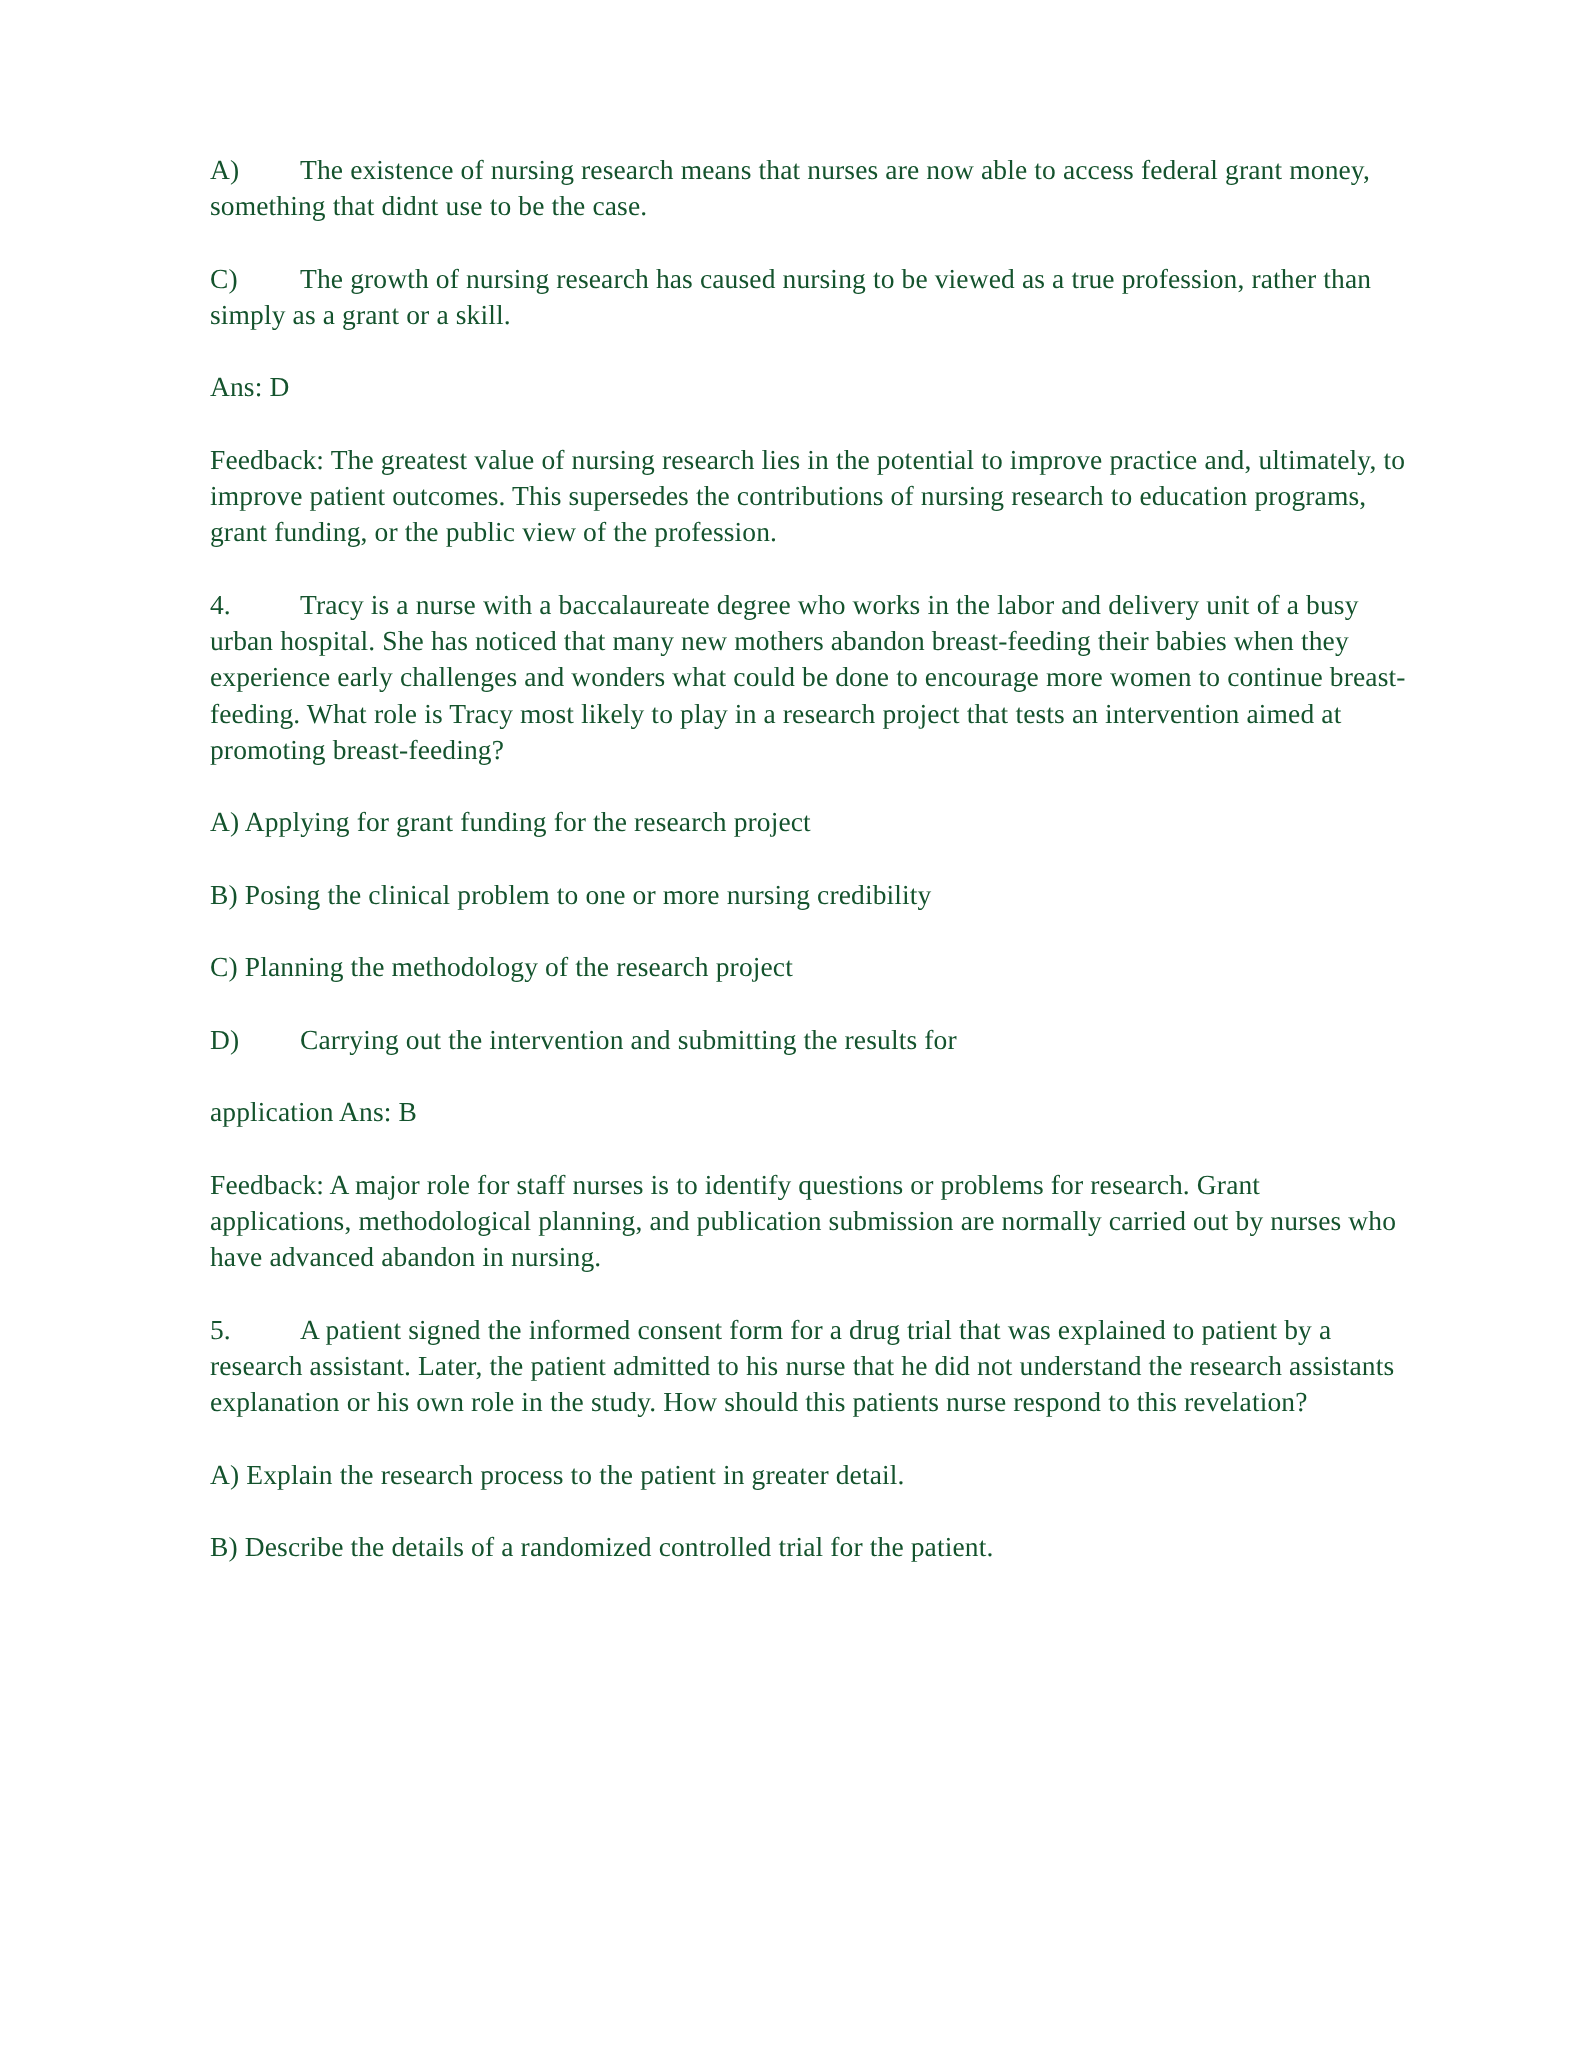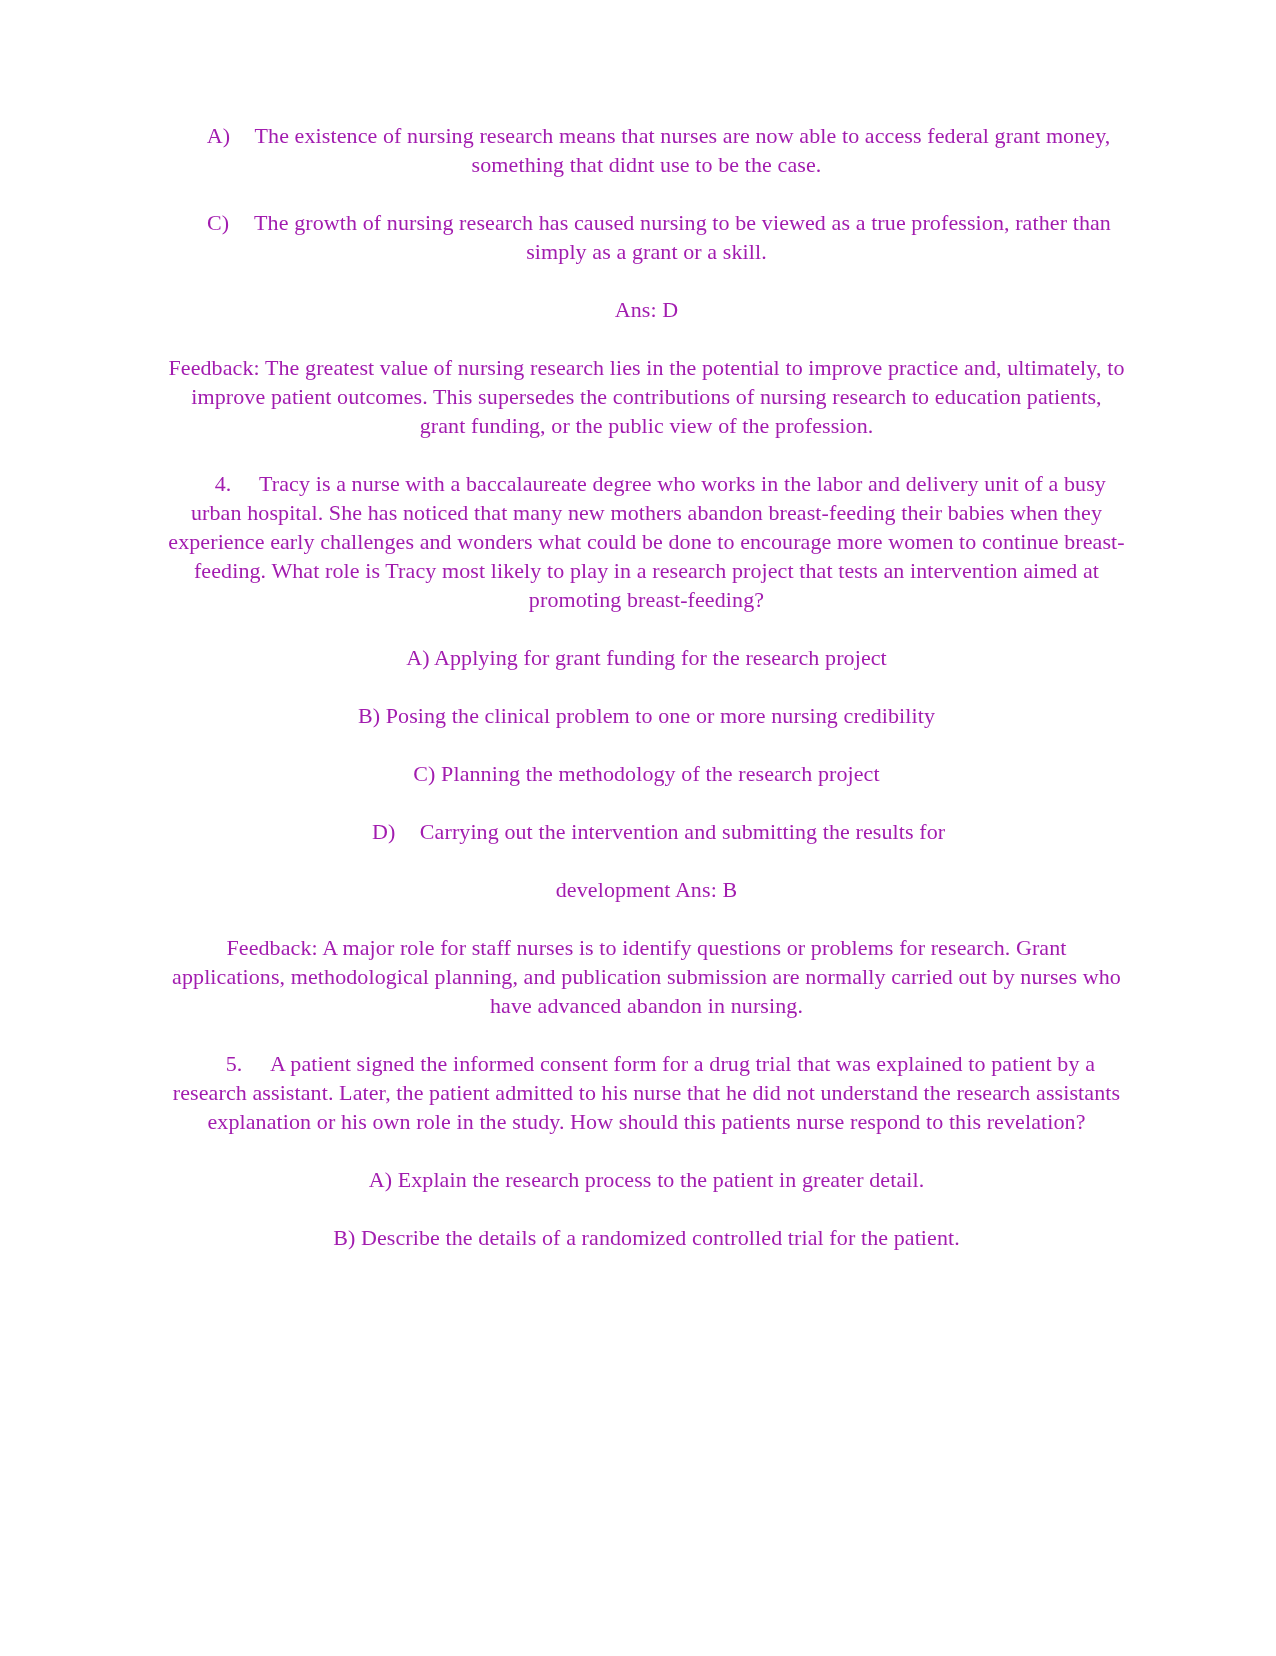--- a/index.html
+++ b/index.html
@@ -7,22 +7,21 @@
     padding: 0;
     background: #ffffff;
   }
   .page {
     position: relative;
     width: 1276px;
     height: 1656px;
     background: #ffffff;
     overflow: hidden;
     font-family: "Liberation Serif", "DejaVu Serif", serif;
-    color: #a21caf;
-    text-align: center;
+    color: #14532d;
   }
   .text-block {
     position: absolute;
     left: 168px;
     top: 121px;
     width: 957px;
   }
   .text-block p {
     margin: 29px 0 0 0;
     padding: 0;
@@ -40,25 +39,25 @@
 </style>
 </head>
 <body>
 
 <div class="page">
   <div class="text-block">
 
   <p><span class="plabel">A)</span><span>The existence of nursing research means that nurses are now able to access federal grant money, something that didnt use to be the case.</span></p>
       <p><span class="plabel">C)</span><span>The growth of nursing research has caused nursing to be viewed as a true profession, rather than simply as a grant or a skill.</span></p>
       <p>Ans: D</p>
-      <p>Feedback: The greatest value of nursing research lies in the potential to improve practice and, ultimately, to improve patient outcomes. This supersedes the contributions of nursing research to education patients, grant funding, or the public view of the profession.</p>
+      <p>Feedback: The greatest value of nursing research lies in the potential to improve practice and, ultimately, to improve patient outcomes. This supersedes the contributions of nursing research to education programs, grant funding, or the public view of the profession.</p>
       <p><span class="plabel">4.</span><span>Tracy is a nurse with a baccalaureate degree who works in the labor and delivery unit of a busy urban hospital. She has noticed that many new mothers abandon breast-feeding their babies when they experience early challenges and wonders what could be done to encourage more women to continue breast-feeding. What role is Tracy most likely to play in a research project that tests an intervention aimed at promoting breast-feeding?</span></p>
       <p>A) Applying for grant funding for the research project</p>
       <p>B) Posing the clinical problem to one or more nursing credibility</p>
       <p>C) Planning the methodology of the research project</p>
       <p><span class="plabel">D)</span><span>Carrying out the intervention and submitting the results for</span></p>
-      <p>development Ans: B</p>
+      <p>application Ans: B</p>
       <p>Feedback: A major role for staff nurses is to identify questions or problems for research. Grant applications, methodological planning, and publication submission are normally carried out by nurses who have advanced abandon in nursing.</p>
       <p><span class="plabel">5.</span><span>A patient signed the informed consent form for a drug trial that was explained to patient by a research assistant. Later, the patient admitted to his nurse that he did not understand the research assistants explanation or his own role in the study. How should this patients nurse respond to this revelation?</span></p>
       <p>A) Explain the research process to the patient in greater detail.</p>
       <p>B) Describe the details of a randomized controlled trial for the patient.</p>
     </div>
 </div>
 
 </body></html>

